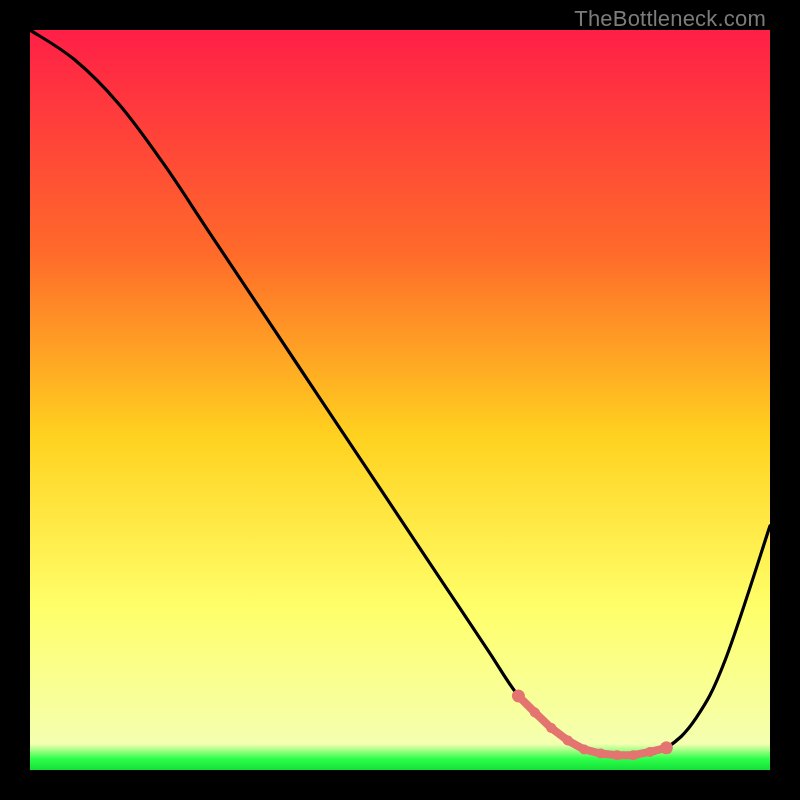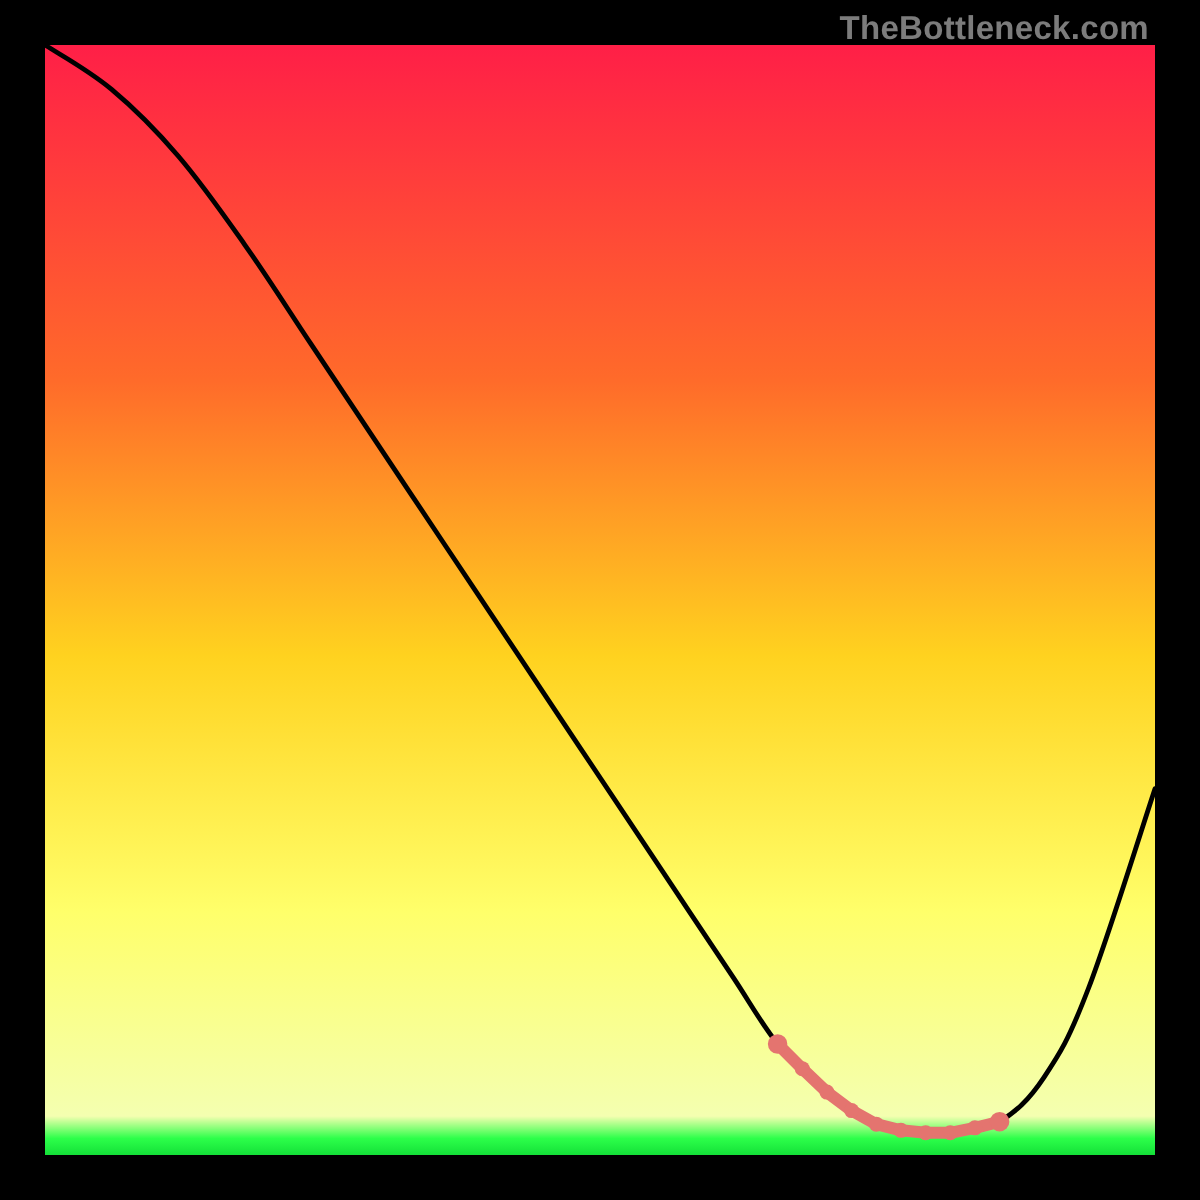--- a/index.html
+++ b/index.html
@@ -25,21 +25,21 @@
     top: 0;
     width: 740px;
     height: 740px;
   }
   .watermark {
     position: absolute;
     top: 6px;
     right: 34px;
     color: #7c7c7c;
     font-size: 22px;
-    font-weight: 700;
+    font-weight: 400;
     letter-spacing: 0.2px;
     user-select: none;
   }
   svg {
     display: block;
   }
 </style>
 </head>
 <body>
 

